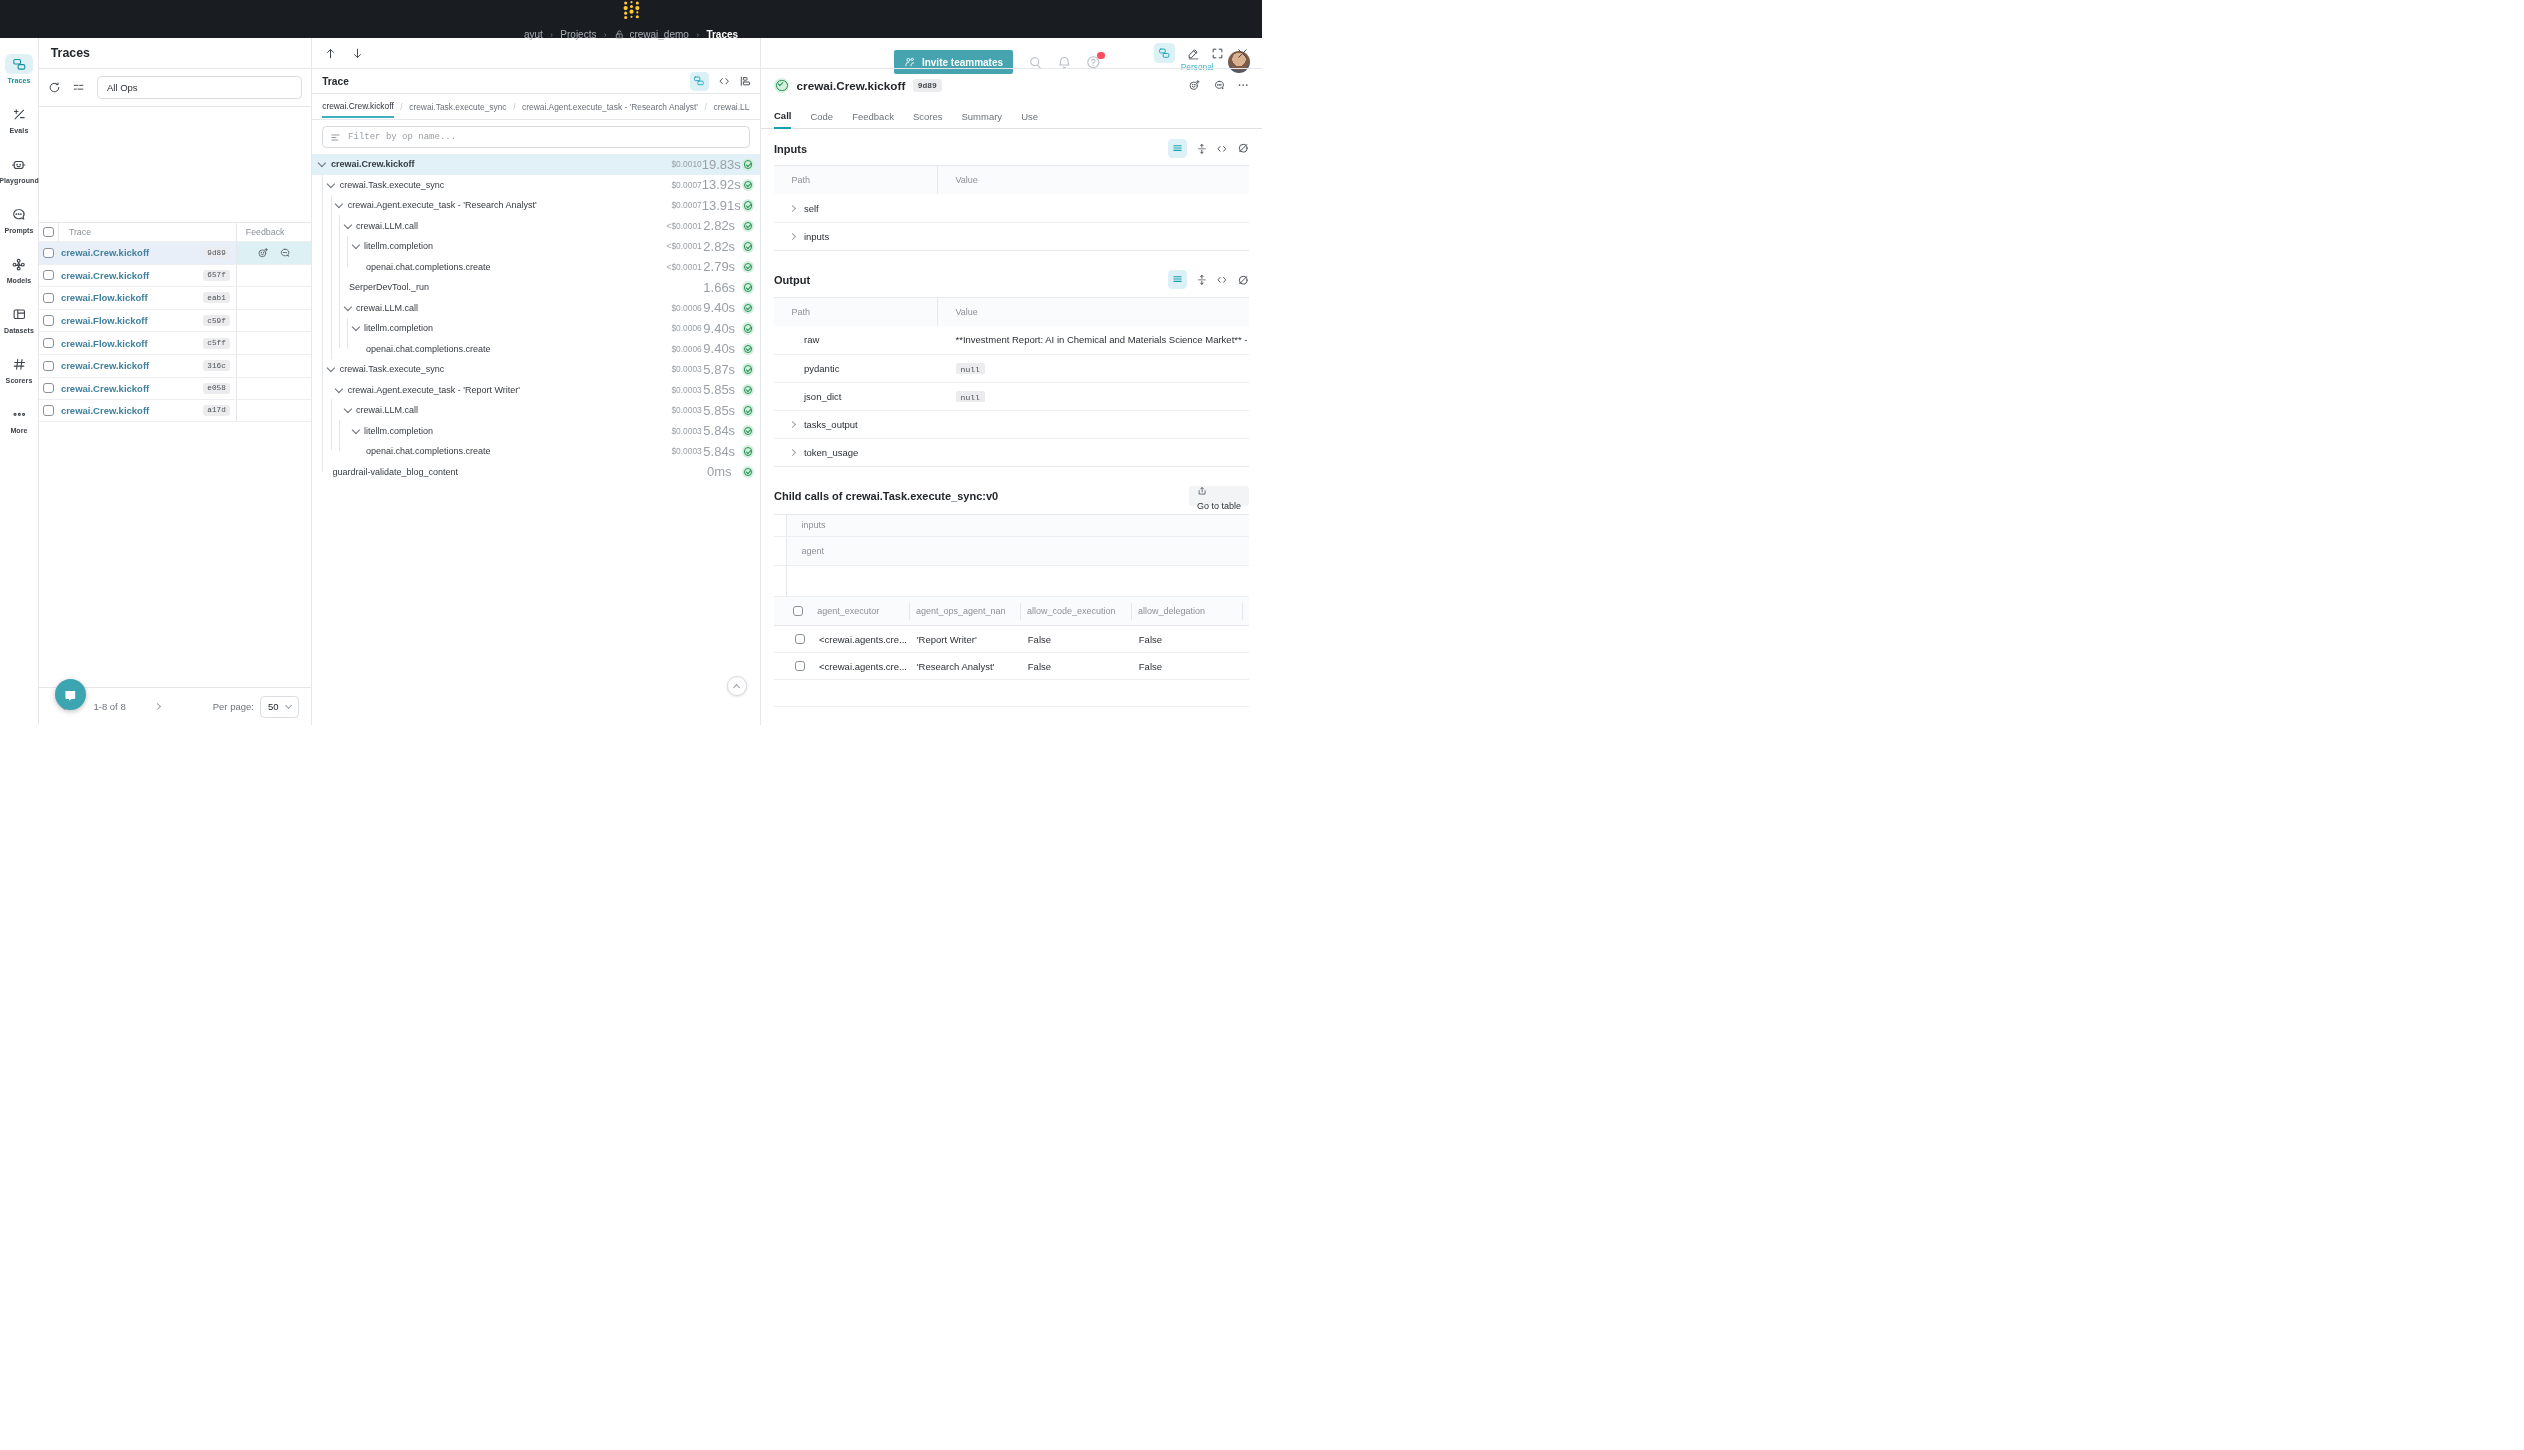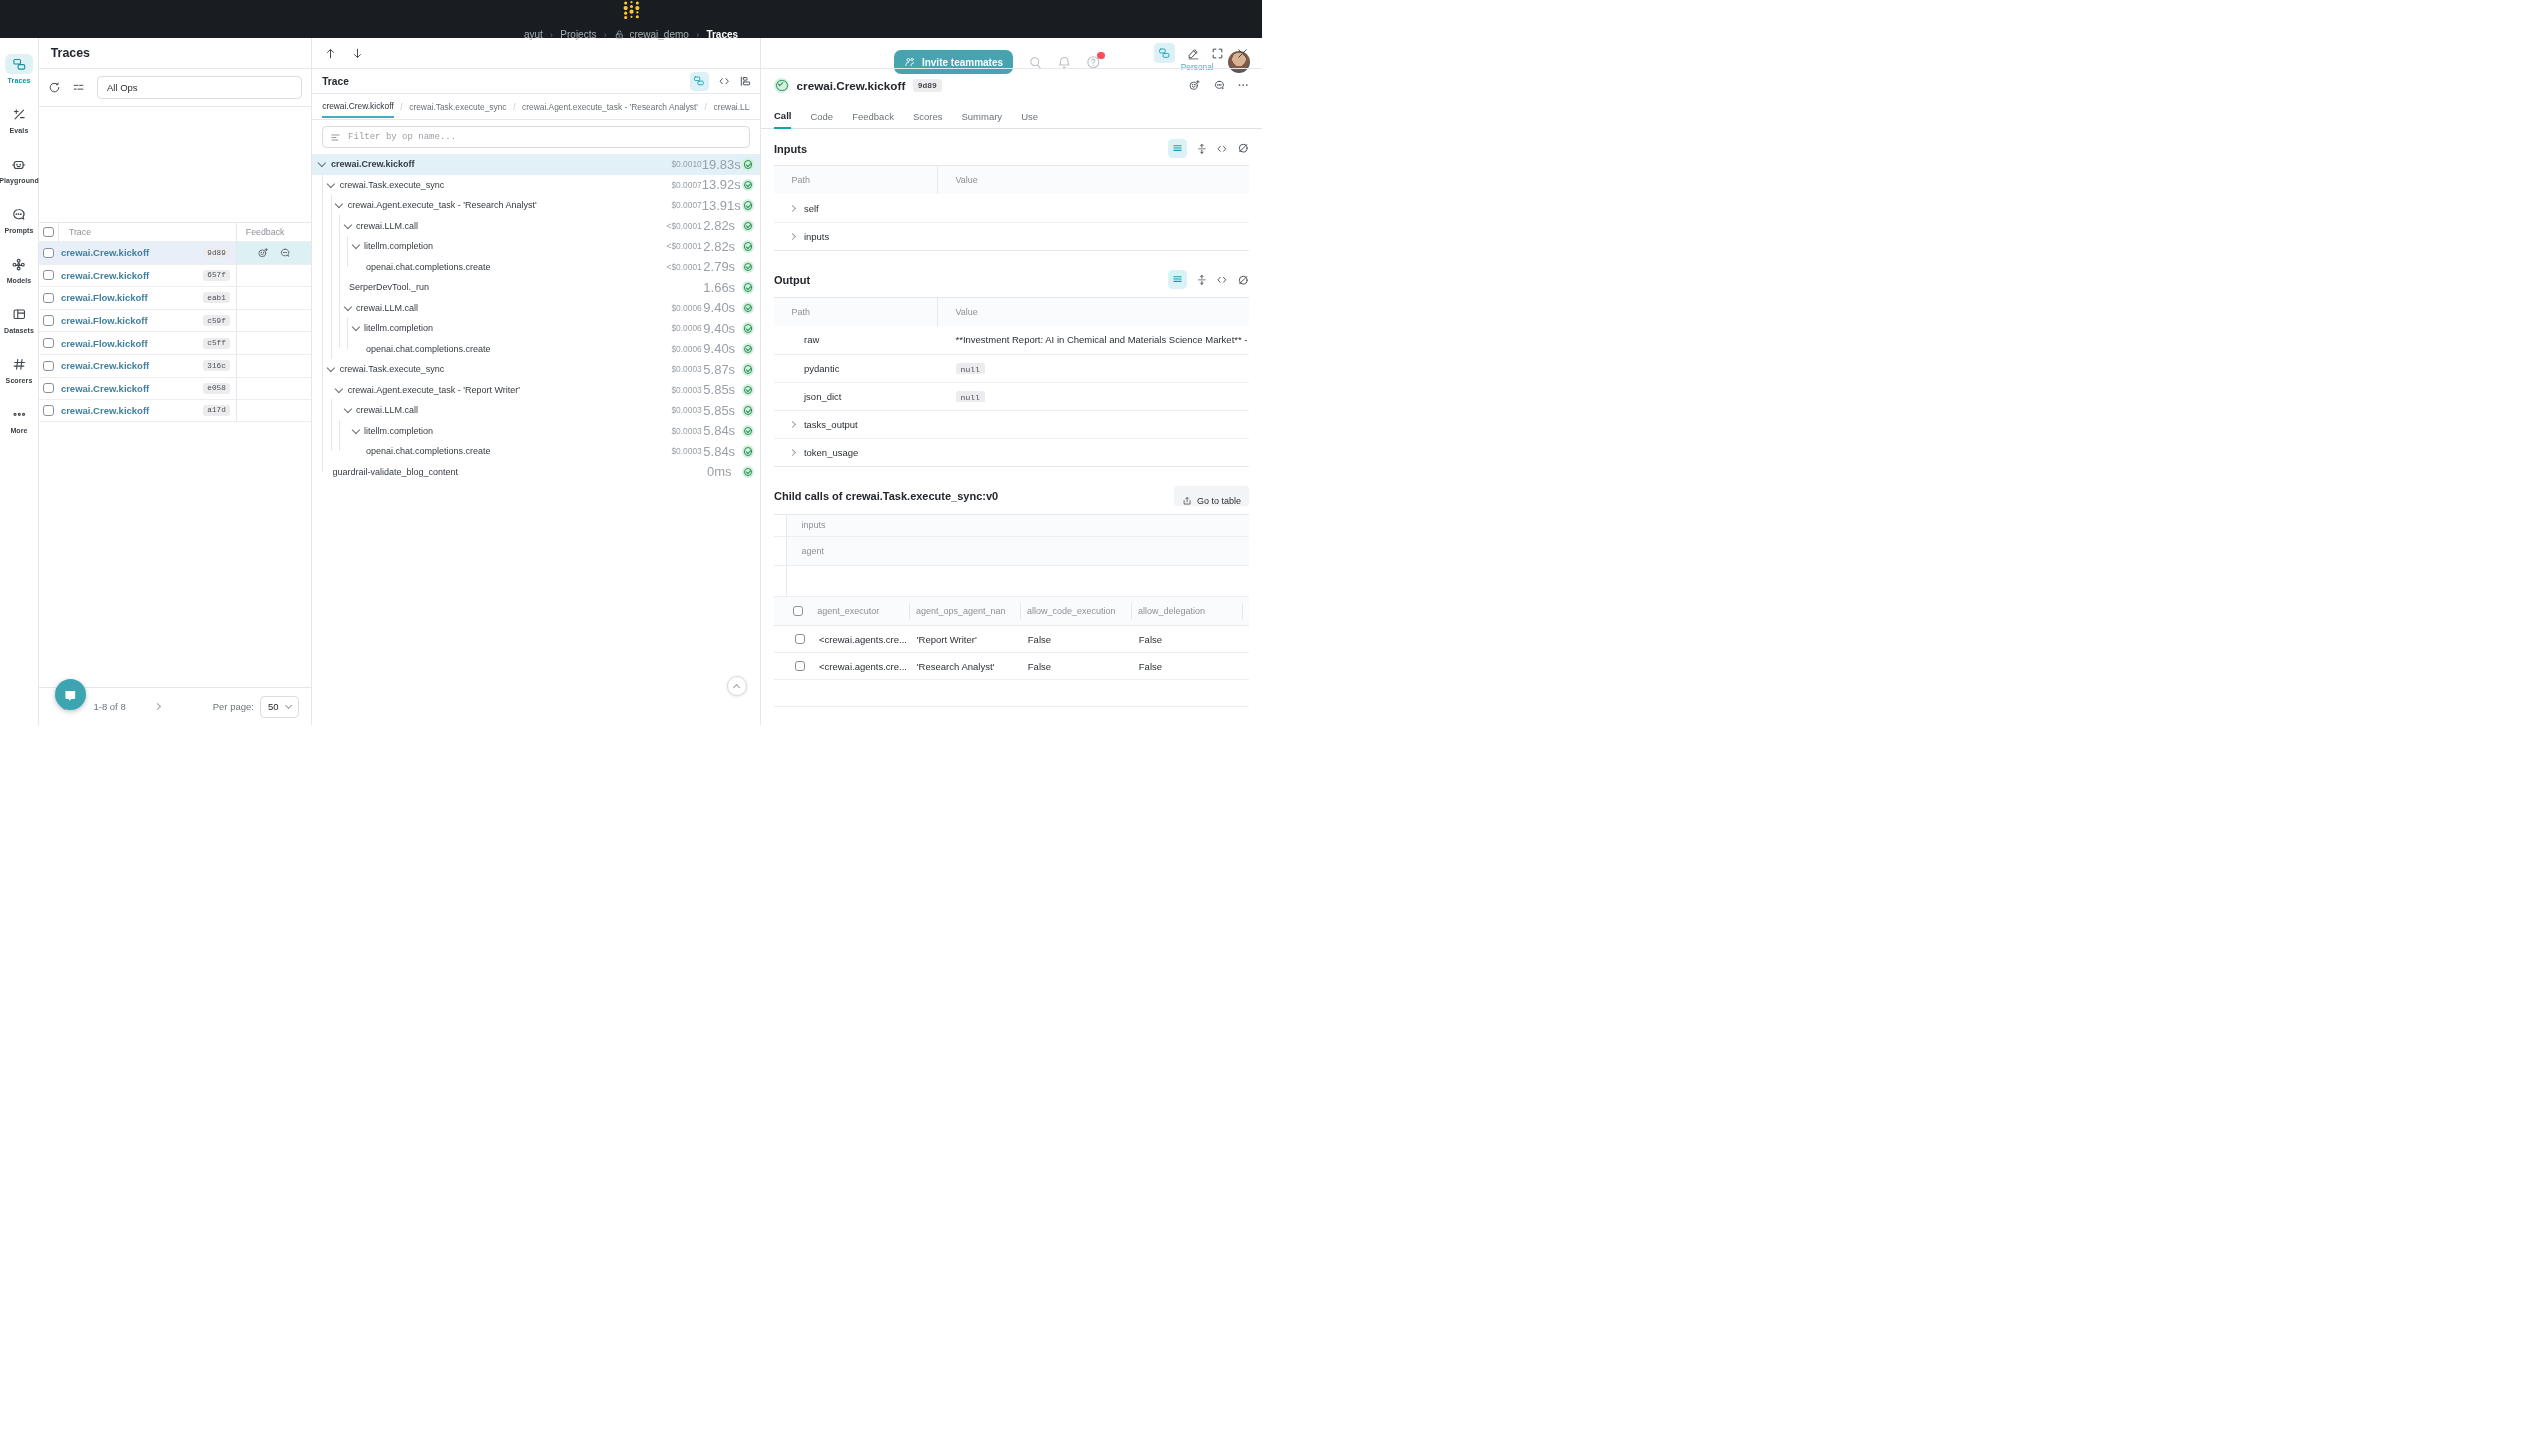--- a/index.html
+++ b/index.html
@@ -9,21 +9,21 @@
   .ic { stroke:#40464d; fill:none; stroke-width:1.8; stroke-linecap:round; stroke-linejoin:round; }
 
   
   .navbar { height:38px; background:#191c20; display:flex; align-items:center; padding:0 11.7px; gap:10.2px;flex-direction:column; }
   .crumb { display:flex; align-items:center; gap:7.3px; font-size:10px; color:#a9afb6; }
   .crumb .sep { color:#6b7076; font-size:8.8px; }
   .crumb .cur { color:#fff; font-weight:bold; }
   .crumb .proj { display:flex; align-items:center; gap:4.4px; }
   .nav-right { margin-left:auto; display:flex; align-items:center; gap:14.6px; }
   .invite-btn { background:#46a4b1; color:#fff; font-size:10px; font-weight:bold; border:none;
-    border-radius:7px; height:23.4px; padding:0 10.2px; display:flex; align-items:center; gap:5.8px; cursor:pointer; }
+    border-radius:2px; height:23.4px; padding:0 10.2px; display:flex; align-items:center; gap:5.8px; cursor:pointer; }
   .nav-ic { position:relative; }
   .nav-ic svg { stroke:#b9bec4; }
   .reddot { position:absolute; top:-2.9px; right:-3.7px; width:7.3px; height:7.3px; border-radius:50%; background:#fb4d5d; }
   .userblk { text-align:right; line-height:1.15;margin-left:32px; }
   .userblk .uname { color:#fff; font-size:10px; font-weight:bold; }
   .userblk .uws { color:#43b5c6; font-size:8.4px; }
   .avatar { width:22px; height:22px; border-radius:50%;
     background:radial-gradient(circle at 50% 38%, #d9b292 0 38%, #7d5b48 39% 62%, #54585f 63%); }
 
   
@@ -126,22 +126,22 @@
   .kvhead { height:28px; display:flex; align-items:center; background:#fafbfc; font-size:9px; color:#8b9198; }
   .kvhead .pcol { width:164px; padding-left:17.5px; border-right:0.7px solid #e6e8eb; height:100%; display:flex; align-items:center; }
   .kvhead .vcol { padding-left:17.5px; }
   .kvrow { height:28px; display:flex; align-items:center; border-top:0.7px solid #edeef1; font-size:9.5px; color:#2b3036; }
   .kvrow .pathcell { width:164px; flex:none; display:flex; align-items:center; padding-left:16px; }
   .kvrow .pathcell .chvr { margin-right:8.8px; }
   .kvrow .pathcell.noexp { padding-left:30px; }
   .kvrow .valcell { flex:1; padding-left:17.5px; white-space:nowrap; overflow:hidden; }
   .nullpill { font-family:"Liberation Mono", monospace; font-size:8px; color:#4a4f55; background:#ececee; border-radius:2.9px; padding:1.5px 5.1px; }
   .sec { margin-top:19px; }
-  .gtbtn { margin-left:auto; height:20.5px; background:#f3f4f6; border:none; border-radius:2.9px; display:flex; align-items:flex-end;
-    gap:5.1px; padding:0 8px; font-size:9px; font-family:inherit; color:#2b3036; cursor:pointer; }
+  .gtbtn { margin-left:auto; height:20.5px; background:#f3f4f6; border:none; border-radius:2.9px; display:flex; align-items:flex-start;
+    gap:5.1px; padding:0 8px; font-size:9px; font-family:inherit; color:#2b3036; cursor:pointer;flex-direction:column; }
   .cc-table { border-top:0.7px solid #e6e8eb; }
   .cc-grow { display:flex; border-bottom:0.7px solid #edeef1; }
   .cc-gutter { width:13px; border-right:0.7px solid #e6e8eb; flex:none; }
   .cc-gcell { flex:1; background:#fafbfc; display:flex; align-items:center; padding-left:14.6px; font-size:9px; color:#8b9198; }
   .cc-grow.h31 { height:22.6px; } .cc-grow.h40 { height:29px; } .cc-grow.h42 { height:31px; }
   .cc-head { height:29px; display:flex; align-items:center; background:#fafbfc; font-size:9px; color:#8b9198; border-bottom:0.7px solid #e6e8eb;justify-content:flex-end; }
   .cc-head .cbc { width:26px; display:flex; justify-content:center; flex:none; }
   .cc-head .col { width:111px; flex:none; padding-left:5.8px; border-left:0.7px solid #e6e8eb; height:60%; display:flex; align-items:center; white-space:nowrap; overflow:hidden; }
   .cc-head .col.last { flex:1; }
   .cc-row { height:27px; display:flex; align-items:center; font-size:9.5px; color:#2b3036; border-bottom:0.7px solid #edeef1; }

